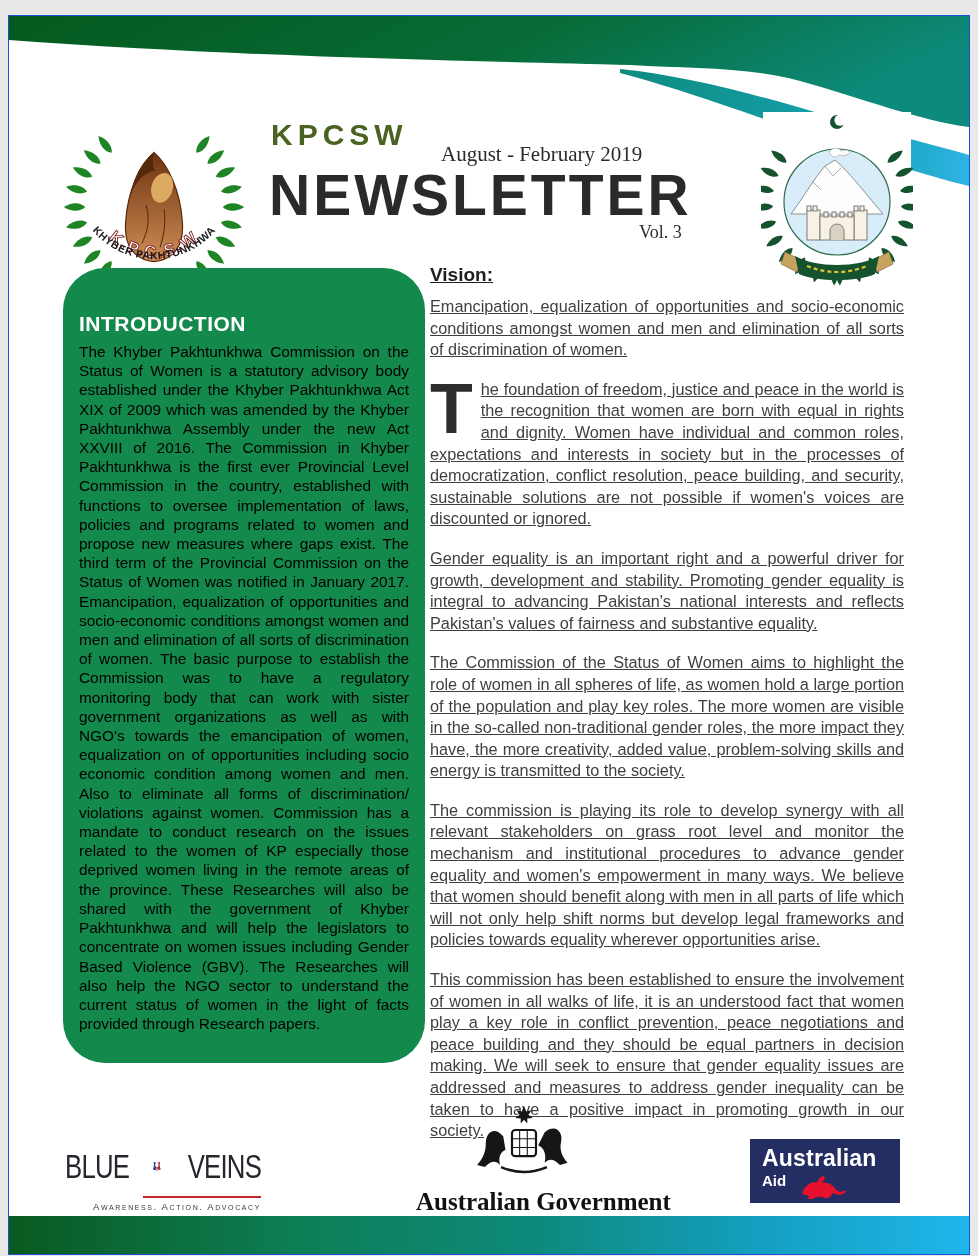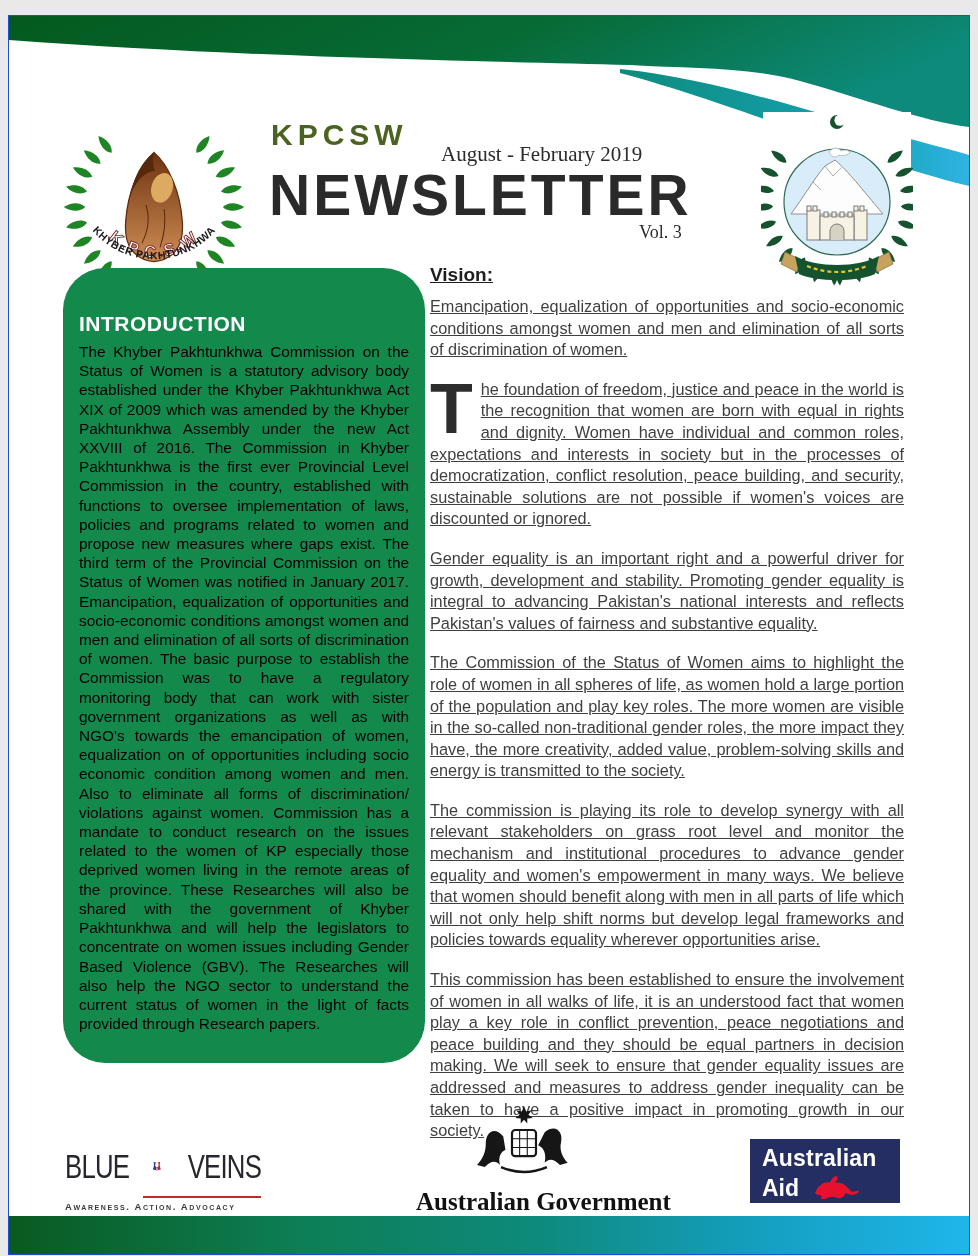--- a/index.html
+++ b/index.html
@@ -74,33 +74,33 @@
   .bv-logo{position:absolute;left:56px;top:1124px;width:196px;}
   .bv-row{display:flex;align-items:center;gap:4px;}
   .bv-word{
     font-size:33px;font-weight:400;color:#26262e;
     transform:scaleX(.78);transform-origin:left center;letter-spacing:-1px;
   }
   .bv-word.right{transform-origin:right center;}
   .bv-underline{height:2px;background:#c1272d;width:118px;margin:2px 0 3px 78px;}
   .bv-tagline{
     font-size:9.5px;letter-spacing:1.6px;color:#3a3a3a;
-    font-variant:small-caps;font-weight:700;white-space:nowrap;
+    font-variant:small-caps;font-weight:400;white-space:nowrap;text-align:right;
   }
   .ausgov{position:absolute;left:407px;top:1086px;width:216px;text-align:center;}
   .ausgov-label{
     font-family:"Liberation Serif",serif;font-weight:700;font-size:25px;color:#111;
     margin-top:2px;white-space:nowrap;
   }
   .ausaid{
     position:absolute;left:741px;top:1123px;width:150px;height:64px;
     background:#242e62;color:#fff;padding:6px 0 0 12px;box-sizing:border-box;
   }
   .ausaid-line1{font-size:23px;font-weight:700;letter-spacing:.2px;}
-  .ausaid-line2{font-size:23px;font-weight:700;display:flex;align-items:flex-end;gap:6px;}
+  .ausaid-line2{font-size:15px;font-weight:700;display:flex;align-items:flex-start;gap:6px;}
   
   .bottom-bar{
     position:absolute;left:0;bottom:0;width:960px;height:38px;
     background:linear-gradient(90deg,#0a5a20 0%,#0d7e55 30%,#0e8a7c 55%,#149fc0 78%,#1fb6ea 100%);
   }
 </style>
 </head>
 <body>
 
 <div class="page">

